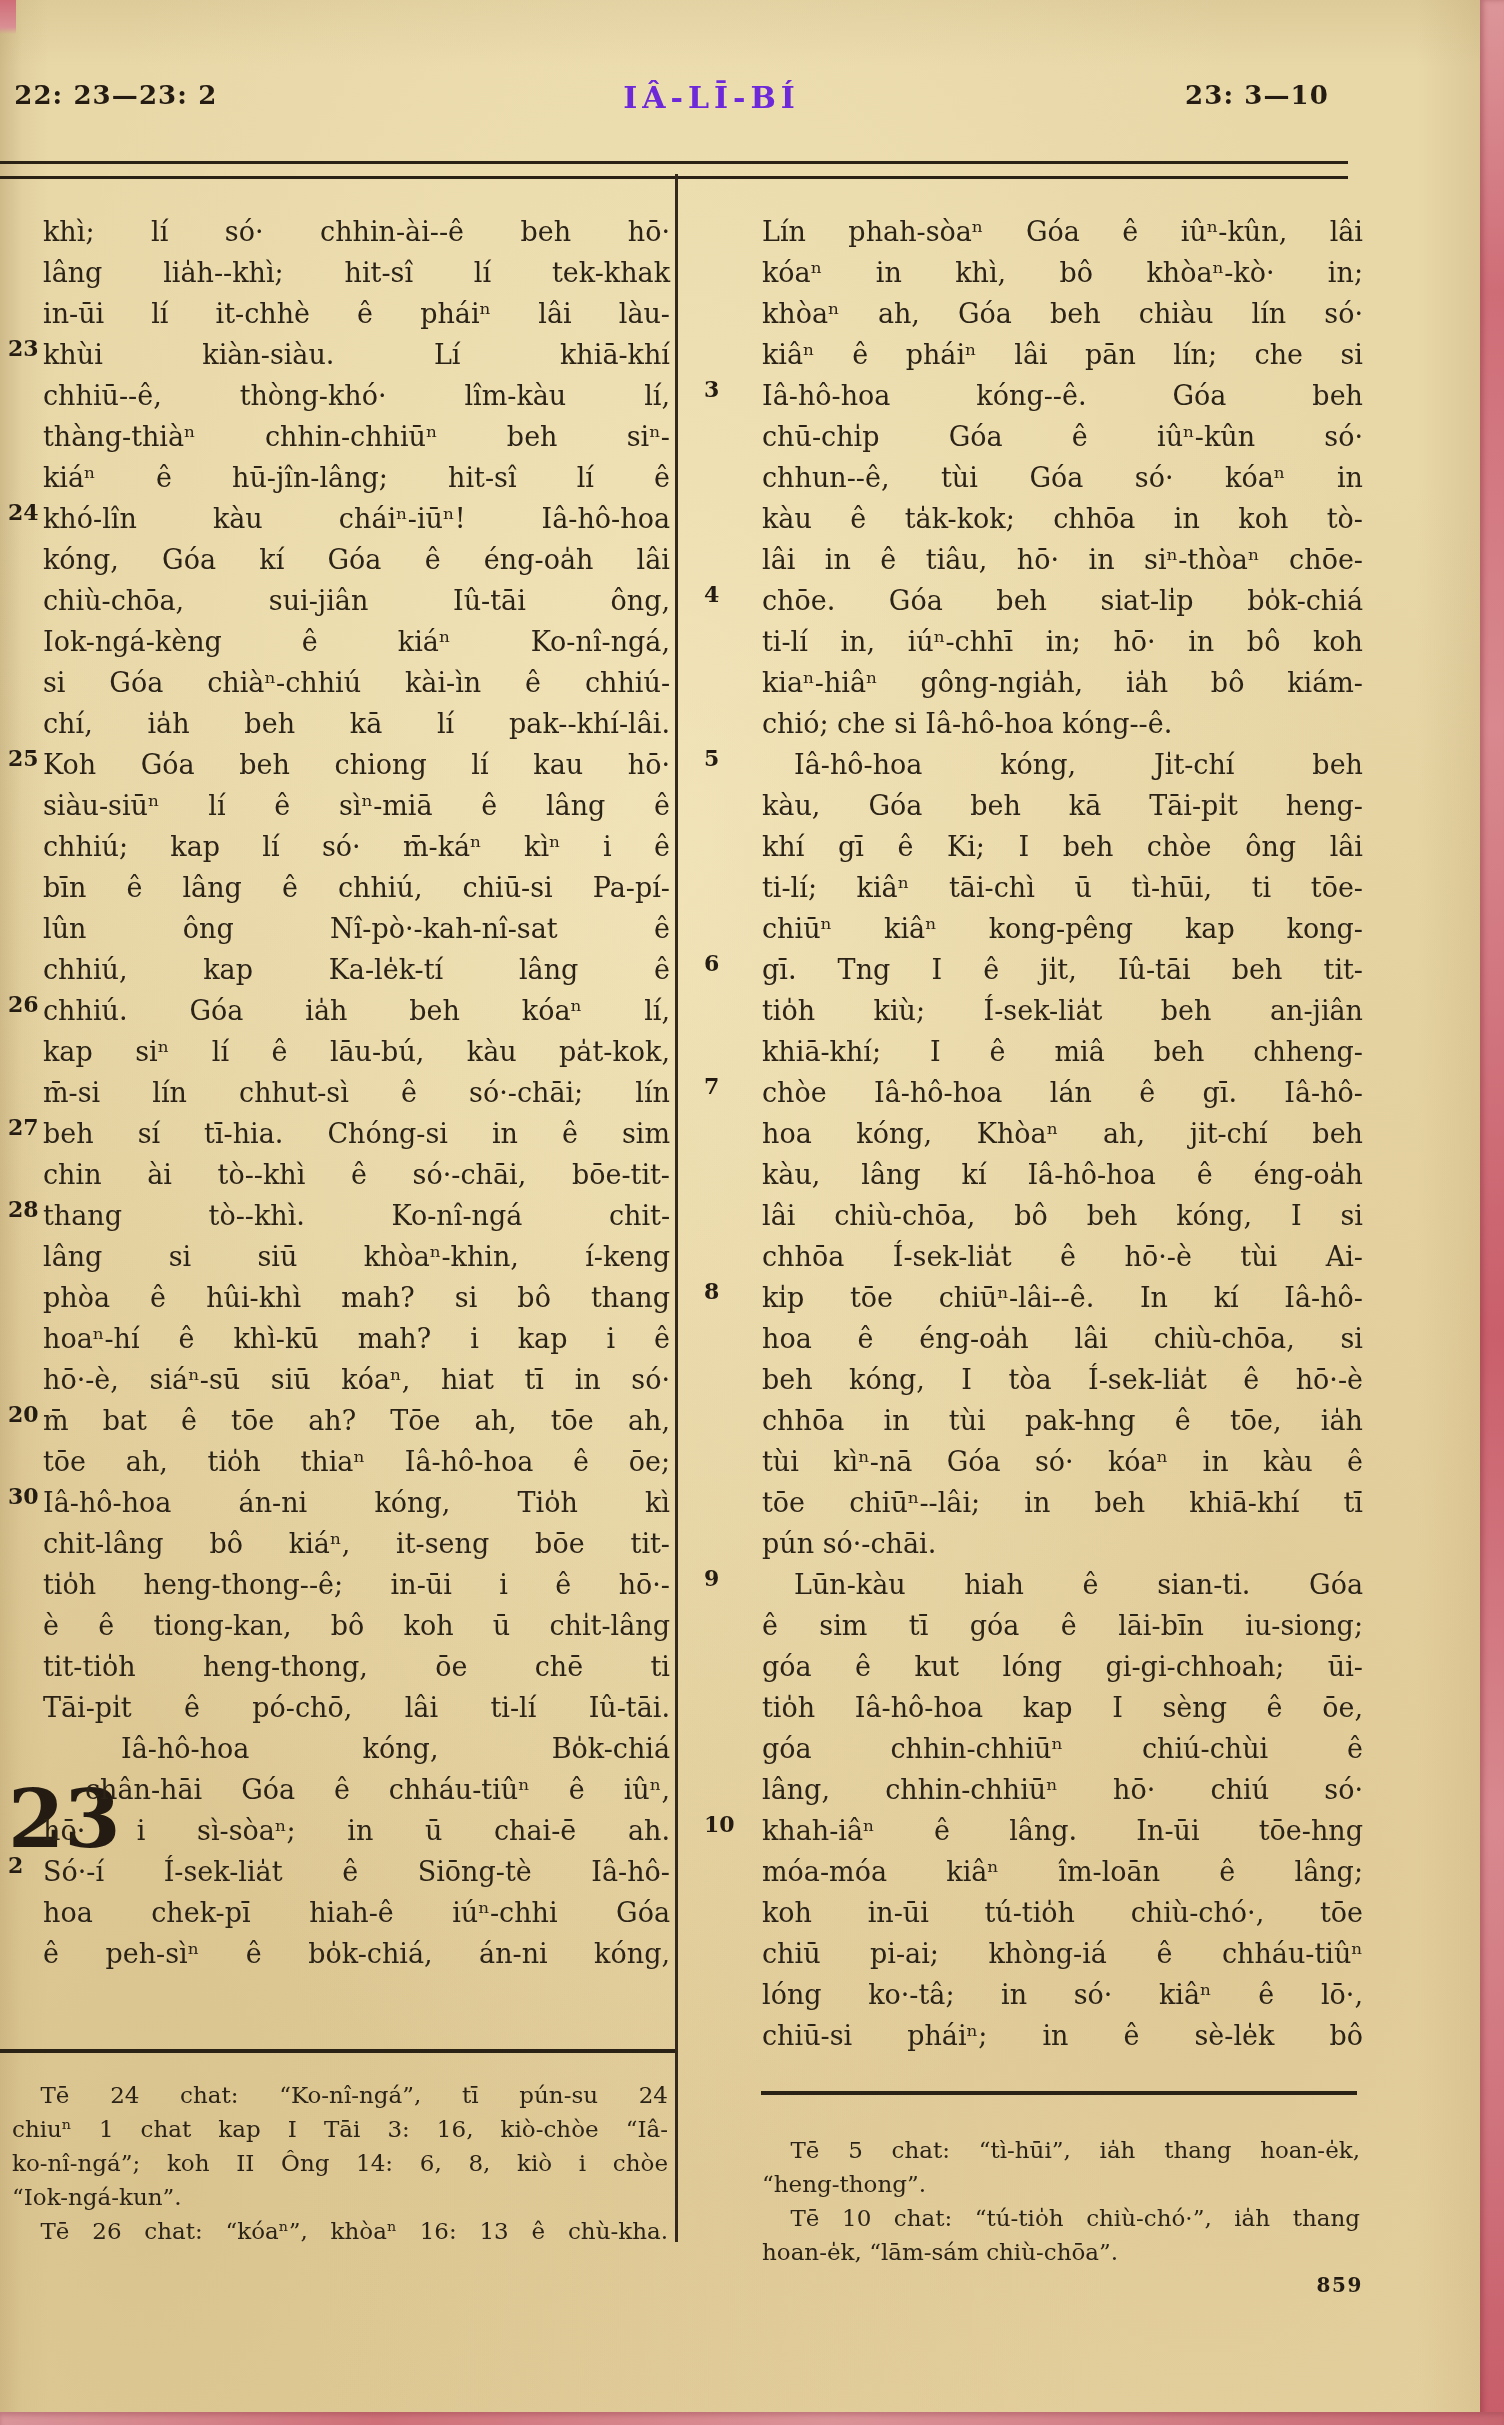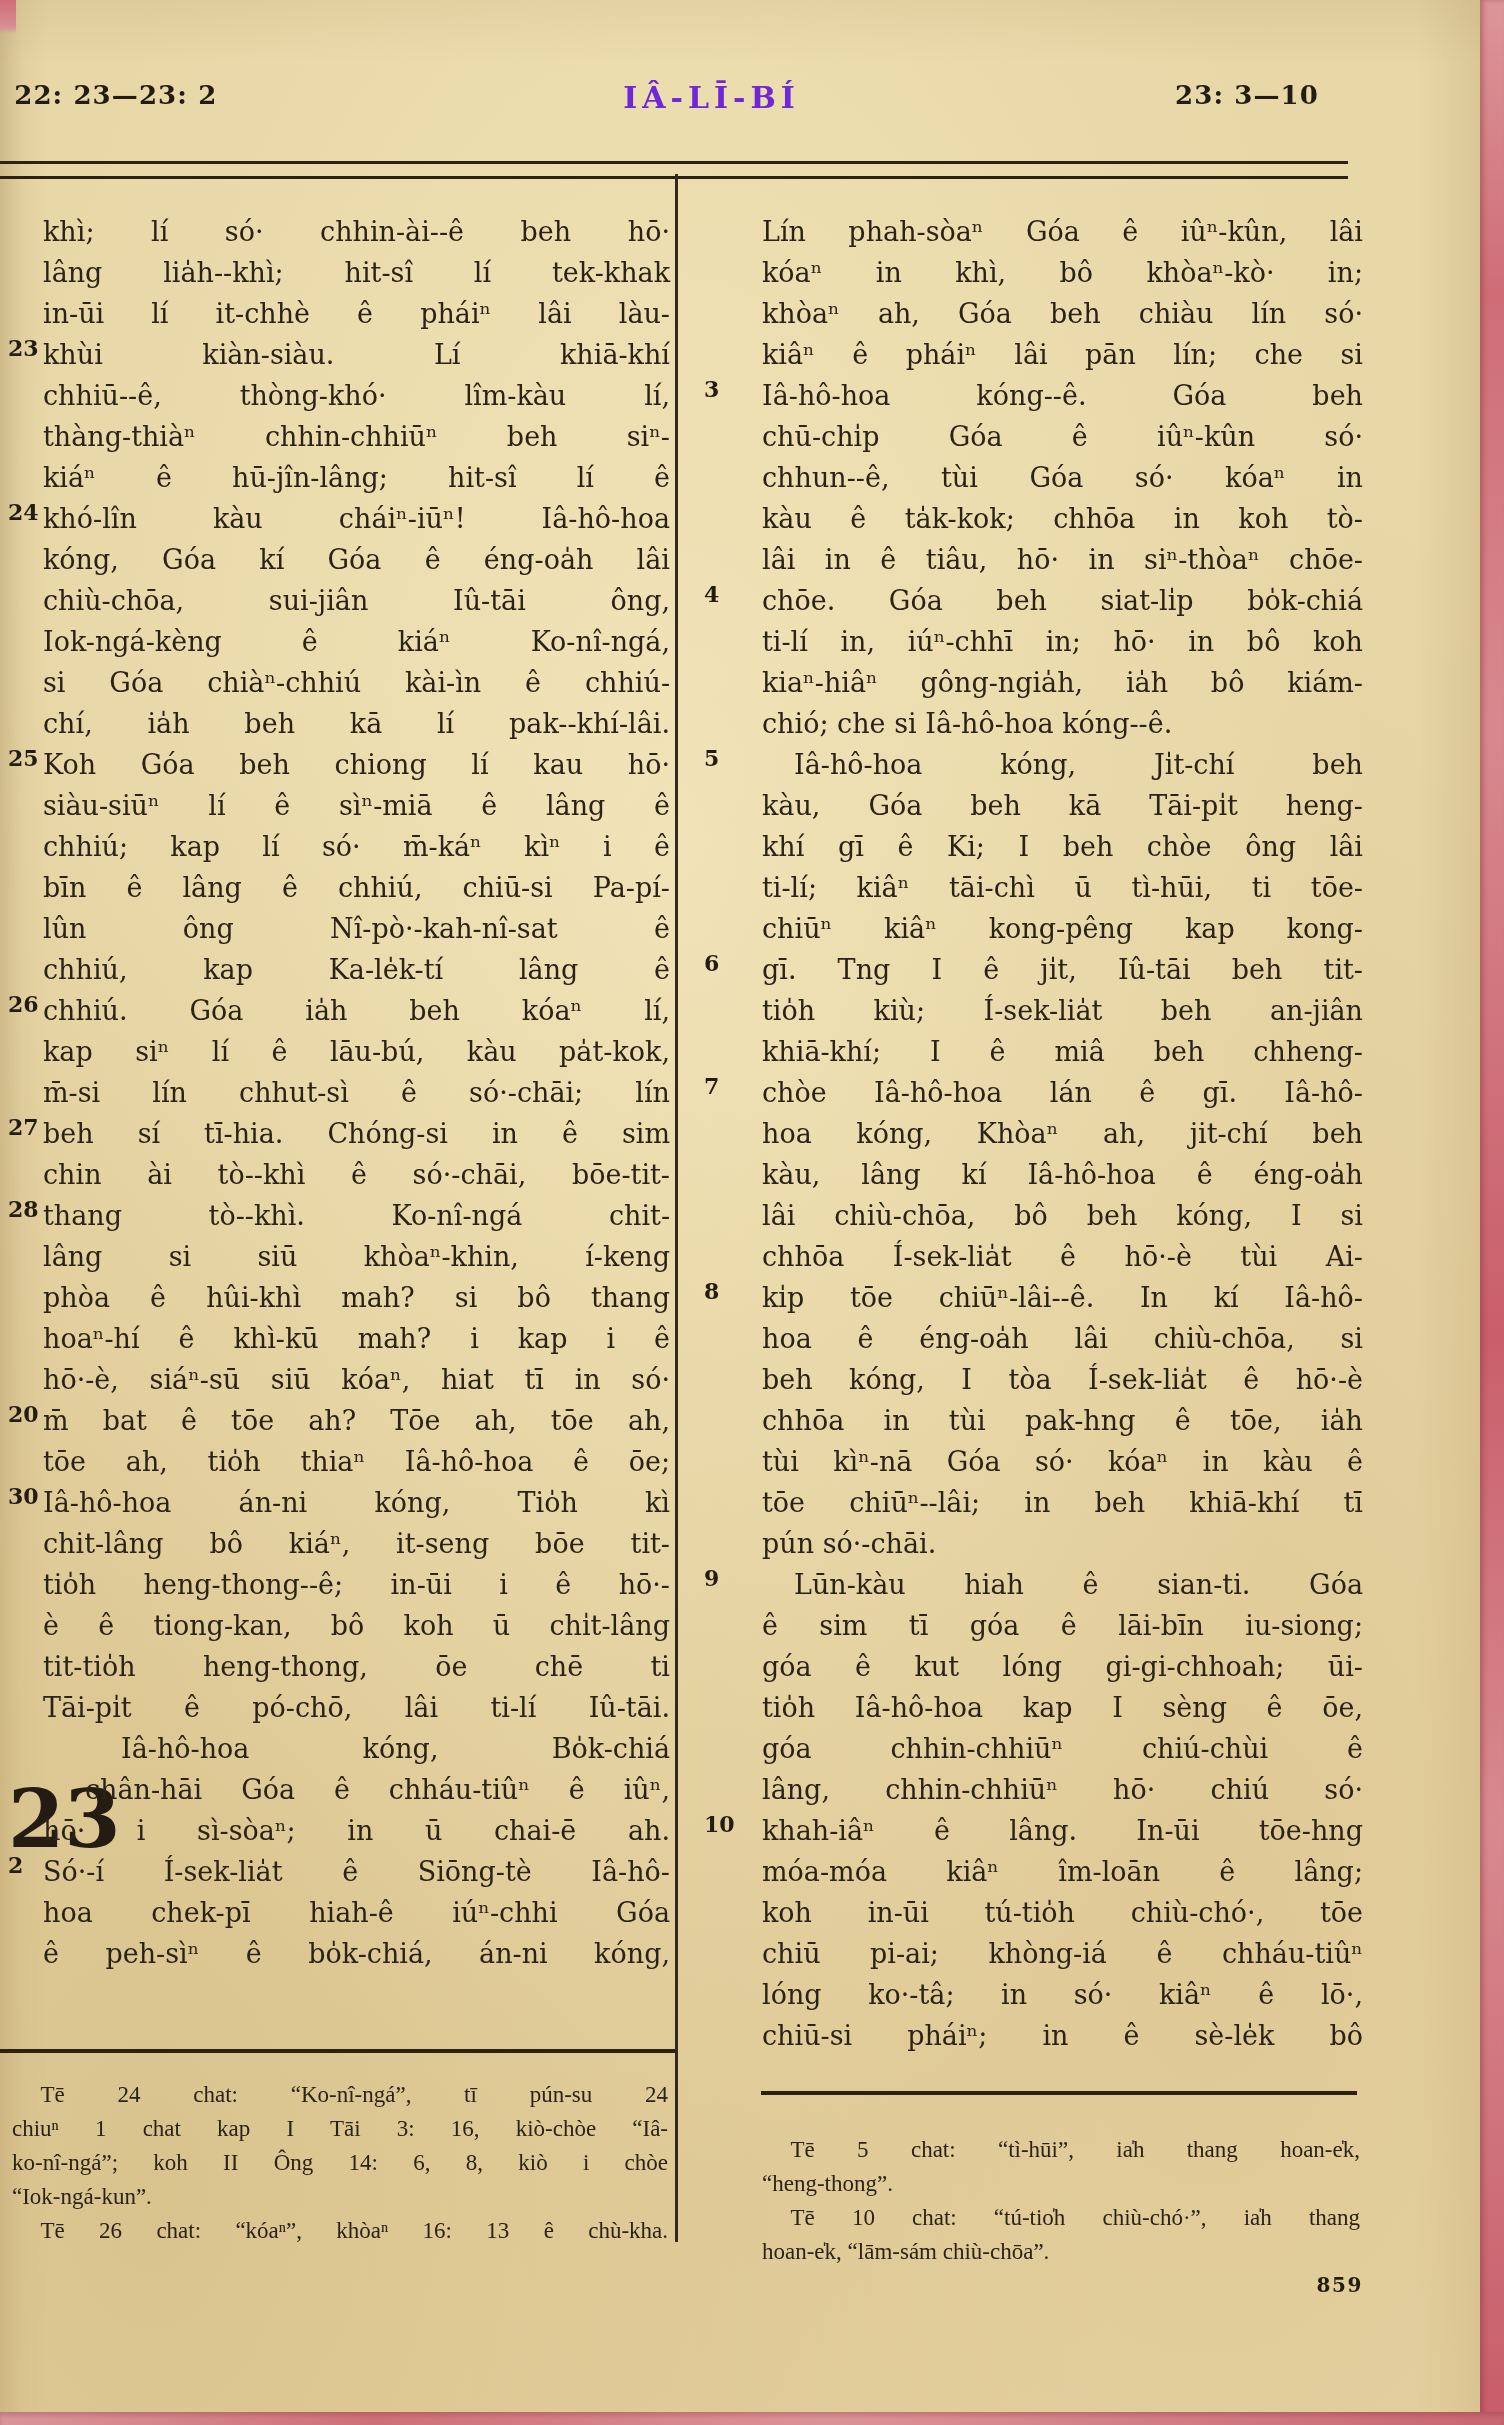--- a/index.html
+++ b/index.html
@@ -25,21 +25,21 @@
     background:linear-gradient(to bottom,#dc9699 0%,#cf6d77 12%,#d8888e 30%,#c95f6b 55%,#d8898f 75%,#c75d69 100%);
     box-shadow:inset 3.3px 0 5.5px rgba(120,40,50,.35);}
   .edge-bottom{position:absolute;bottom:0;left:0;width:100%;height:14.2px;
     background:linear-gradient(to right,#d9959a 0%,#cf7078 25%,#db9398 55%,#c86670 100%);
     box-shadow:inset 0 3.3px 4.4px rgba(120,40,50,.25);}
   .edge-topleft{position:absolute;top:0;left:0;width:16.4px;height:34px;
     background:linear-gradient(to bottom,#cf6d77,#d98f94 80%,rgba(217,143,148,0));}
   
   .hdr-ref{position:absolute;top:80px;font-size:26px;font-weight:bold;color:#241c12;letter-spacing:1.1px;}
   .hdr-ref.left{left:14.2px;}
-  .hdr-ref.right{left:1175px;width:164px;text-align:left;}
+  .hdr-ref.right{left:1175px;width:164px;text-align:center;}
   .hdr-title{position:absolute;top:80px;left:558px;width:307px;text-align:center;
     font-size:30px;font-weight:bold;letter-spacing:5px;color:#6d28d9;}
   .rule-double{position:absolute;top:161px;left:0;width:1348px;height:12px;
     border-top:3.8px solid #2b2216;border-bottom:3.3px solid #2b2216;}
   .divider{position:absolute;left:675px;top:174px;width:2.7px;height:2068px;background:#33291c;}
   
   .col{position:absolute;color:#2c2317;}
   .col-left{left:43px;top:211px;width:627px;}
   .col-right{left:762px;top:211px;width:601px;}
   .tline{position:relative;height:41px;line-height:41px;font-size:27px;
@@ -54,21 +54,21 @@
   .col-right .vnum{left:-58px;width:34px;text-align:right;}
   .chapnum{position:absolute;left:-35px;top:1567px;font-size:81px;line-height:82px;
     font-weight:bold;color:#241c12;}
   
   .fn-rule{position:absolute;height:3.8px;background:#2b2216;}
   .fn-rule.left{left:0;top:2049px;width:675px;}
   .fn-rule.right{left:761px;top:2091px;width:596px;}
   .fnblock{position:absolute;color:#2c2317;}
   .fn-left{left:12px;top:2078px;width:656px;}
   .fn-right{left:762px;top:2112px;width:598px;margin-top:21px;}
-  .fnblock .tline{height:34px;line-height:34px;font-size:23px;font-family:Liberation Serif, serif;}
+  .fnblock .tline{height:34px;line-height:34px;font-size:23px;}
   .fnblock .tline.ind-p{padding-left:28.5px;}
   .pagenum{position:absolute;top:2273px;left:0;width:1363px;text-align:right;
     font-size:20px;font-weight:bold;color:#241c12;letter-spacing:1.6px;}
 </style>
 </head>
 <body>
 
 <div class="paper"></div>
 <div class="edge-right"></div>
 <div class="edge-bottom"></div>

